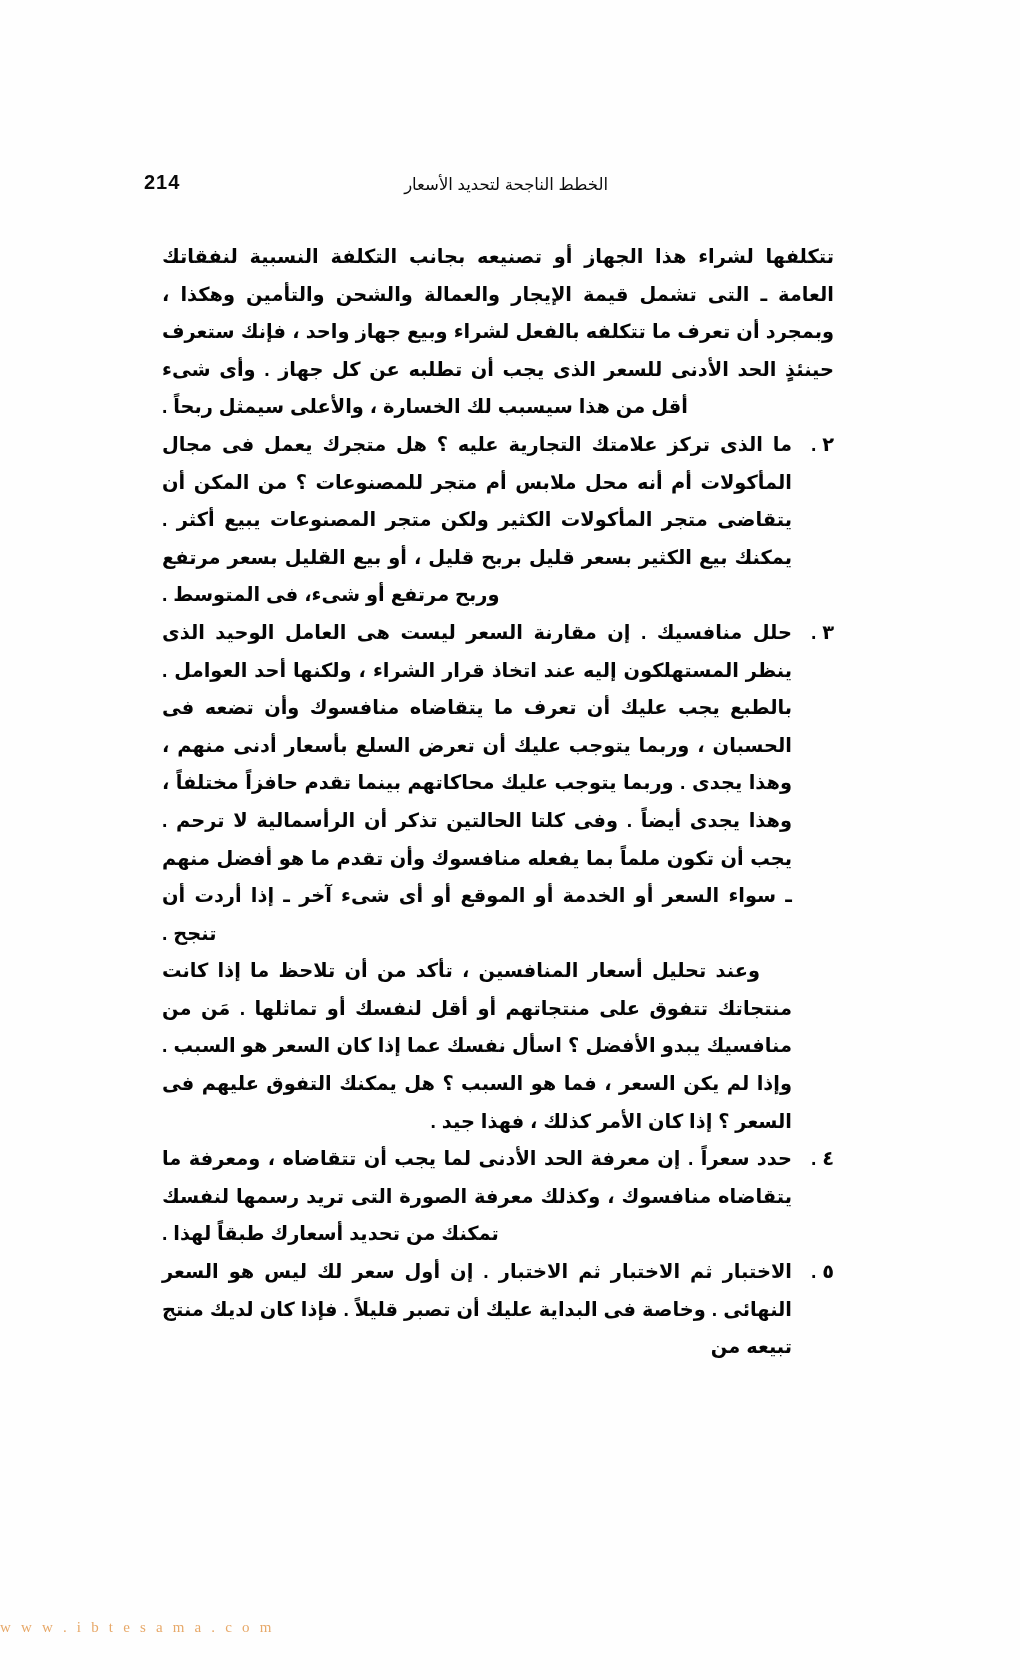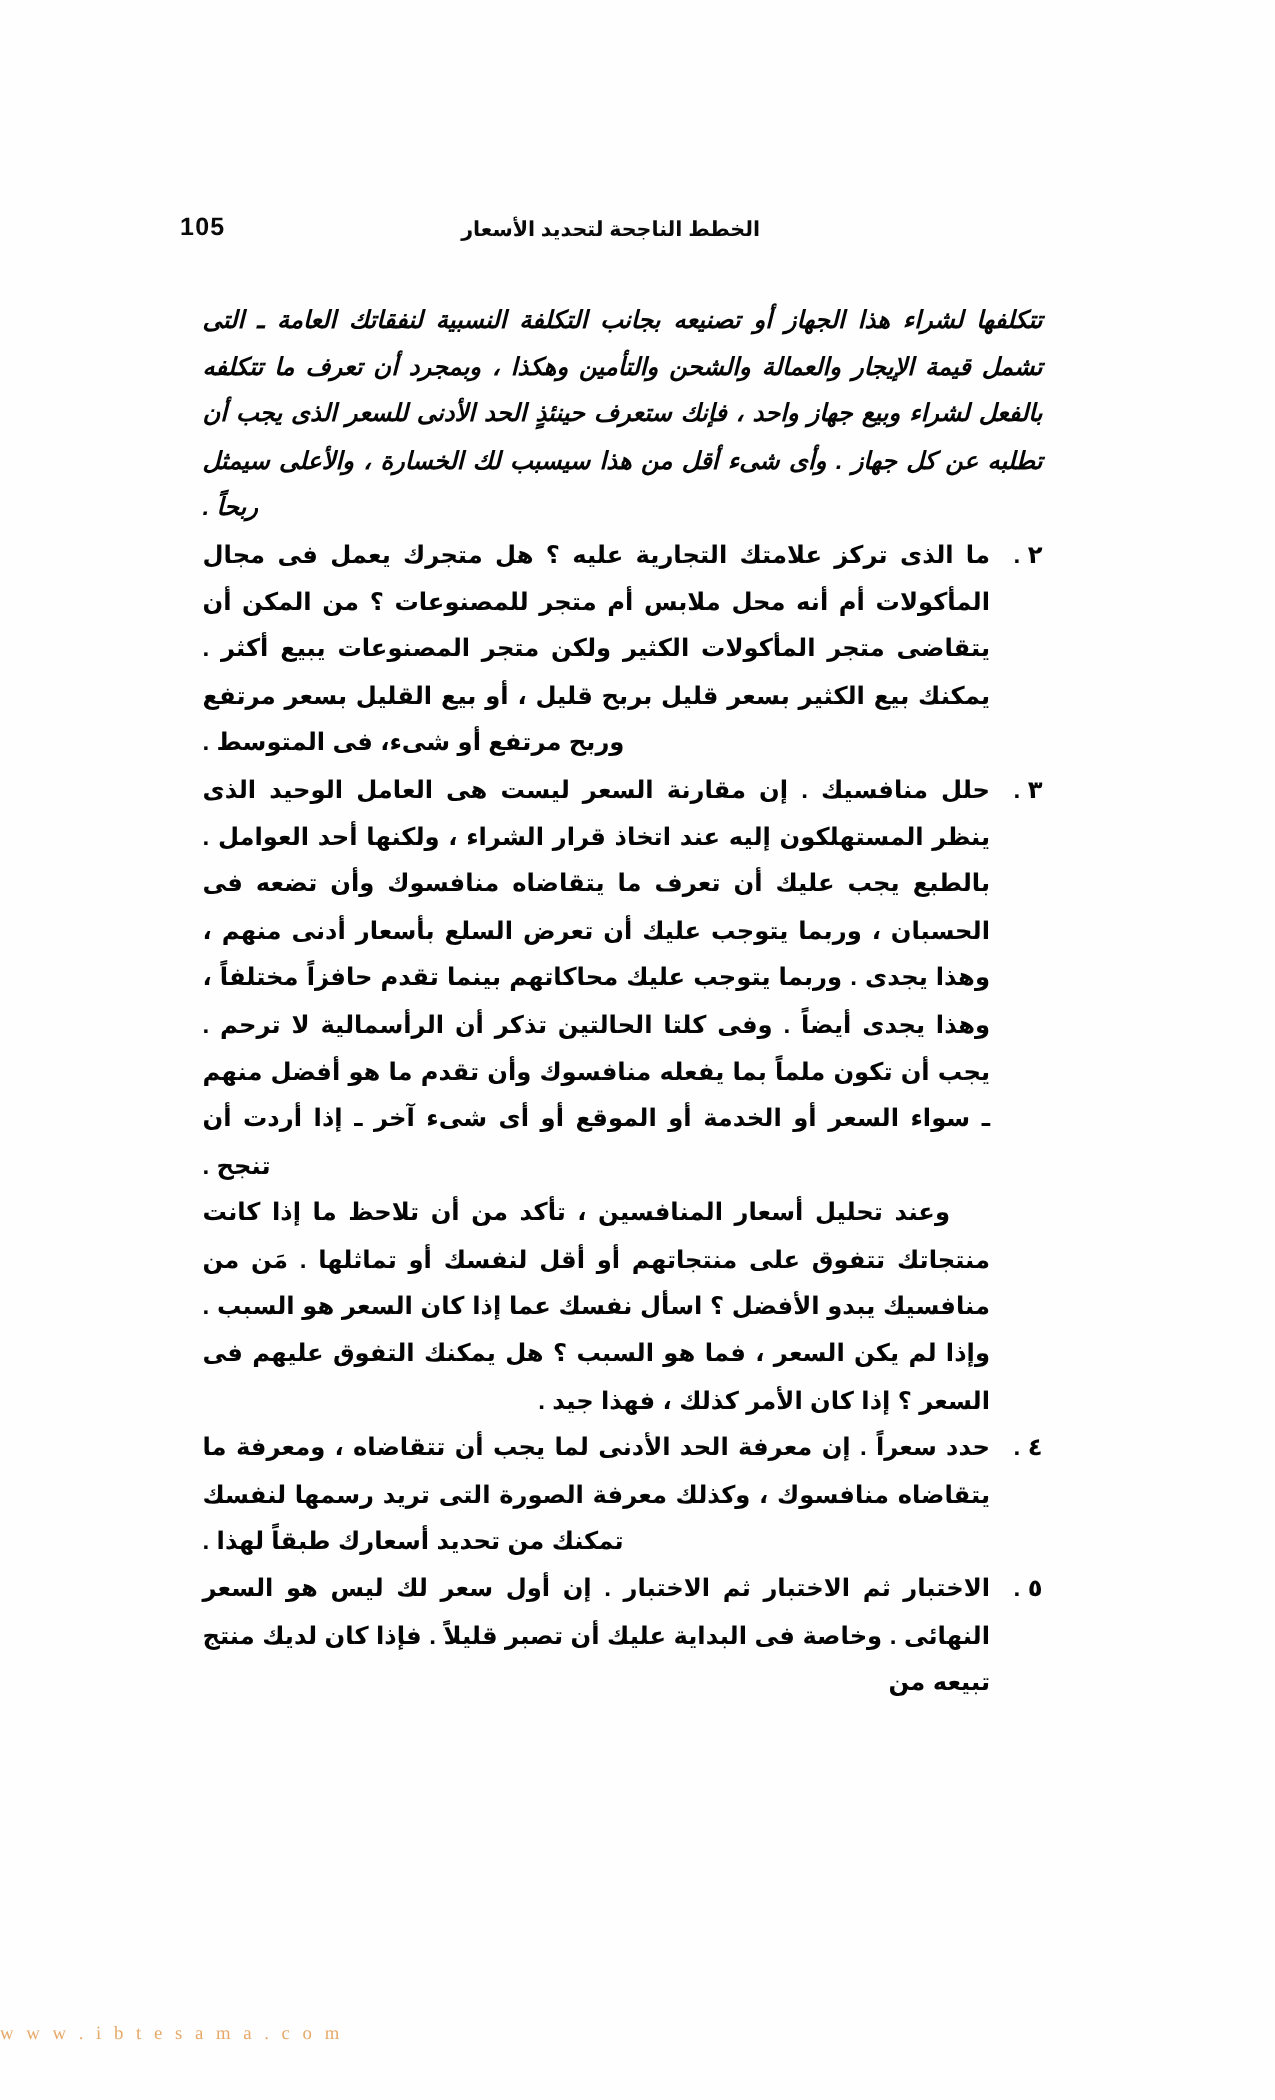--- a/index.html
+++ b/index.html
@@ -30,21 +30,21 @@
     left: 138px;
     width: 700px;
     height: 34px;
     display: flex;
     align-items: flex-end;
     direction: rtl;
   }
   .header-running-title {
     font-family: "Liberation Sans", "DejaVu Sans", sans-serif;
     font-size: 16.5px;
-    font-weight: 700;
+    font-weight: 400;
     letter-spacing: 0;
     color: #0a0a0a;
     position: absolute;
     right: 230px;
     bottom: 0;
     white-space: nowrap;
     text-align: center;
   }
   .header-page-number {
     position: absolute;
@@ -77,21 +77,20 @@
   .para {
     margin: 0;
     text-align: justify;
     text-align-last: right;
   }
   .para.lead {
     text-indent: 0;
   }
   .para.closing {
     text-align-last: left;
-    font-style: italic;
   }
 
   
   .numbered-item {
     position: relative;
     margin: 0;
     padding-right: 42px;
     text-align: justify;
     text-align-last: right;
   }
@@ -133,21 +132,21 @@
     direction: ltr;
     user-select: none;
   }
 </style>
 </head>
 <body>
 
 <div class="page">
 
   <div class="page-header">
-    <span class="header-page-number">105</span>
+    <span class="header-page-number">214</span>
     <span class="header-running-title">الخطط الناجحة لتحديد الأسعار</span>
   </div>
 
   <div class="body-block">
 
     <p class="para lead closing">تتكلفها لشراء هذا الجهاز أو تصنيعه بجانب التكلفة النسبية لنفقاتك العامة ـ التى تشمل قيمة الإيجار والعمالة والشحن والتأمين وهكذا ، وبمجرد أن تعرف ما تتكلفه بالفعل لشراء وبيع جهاز واحد ، فإنك ستعرف حينئذٍ الحد الأدنى للسعر الذى يجب أن تطلبه عن كل جهاز . وأى شىء أقل من هذا سيسبب لك الخسارة ، والأعلى سيمثل ربحاً .</p>
 
     <div class="numbered-item">
       <span class="marker">٢ .</span>
       <span class="item-body last-line-left">ما الذى تركز علامتك التجارية عليه ؟ هل متجرك يعمل فى مجال المأكولات أم أنه محل ملابس أم متجر للمصنوعات ؟ من المكن أن يتقاضى متجر المأكولات الكثير ولكن متجر المصنوعات يبيع أكثر . يمكنك بيع الكثير بسعر قليل بربح قليل ، أو بيع القليل بسعر مرتفع وربح مرتفع أو شىء، فى المتوسط .</span>

